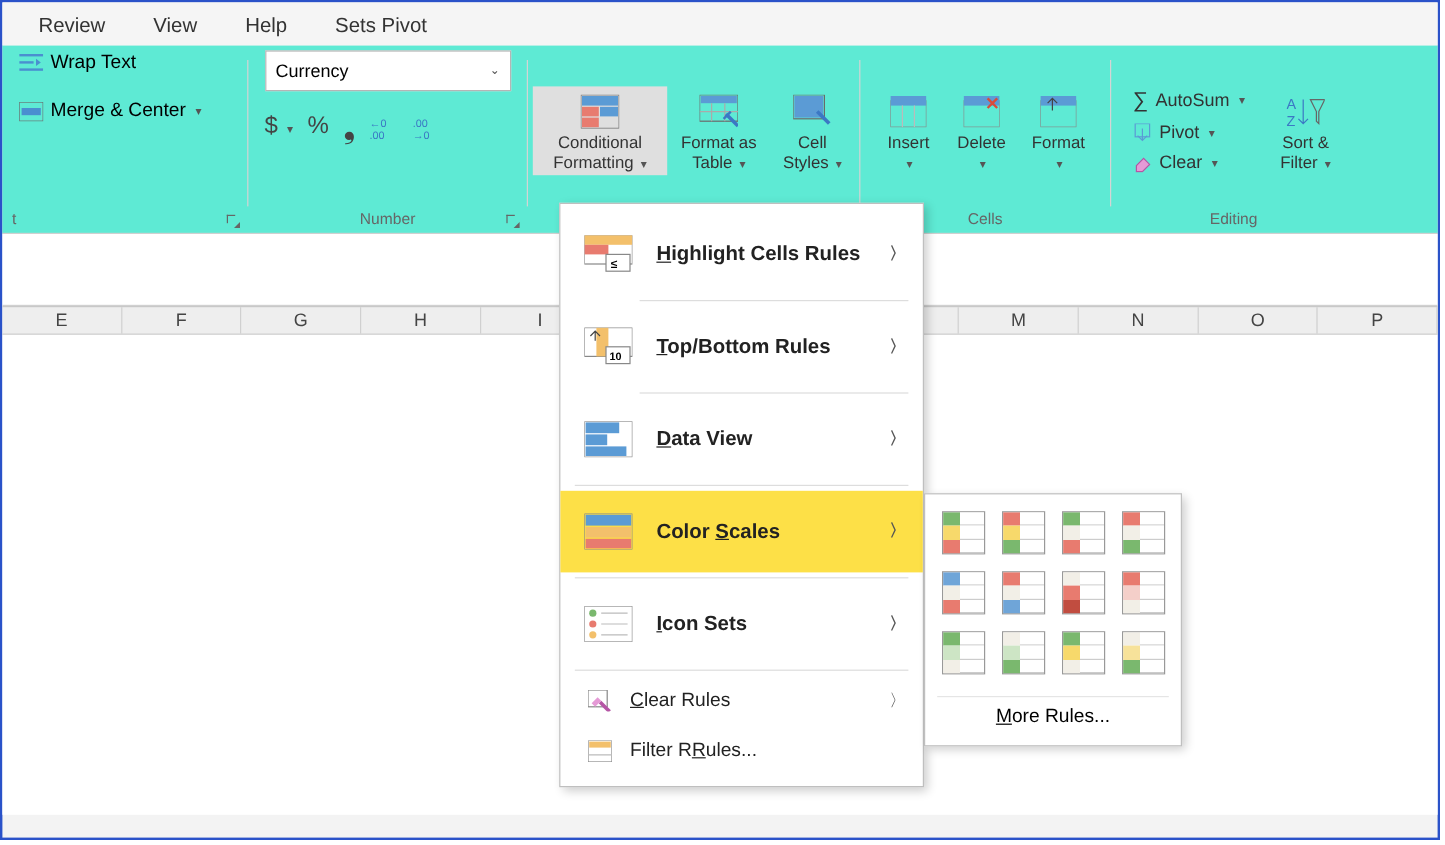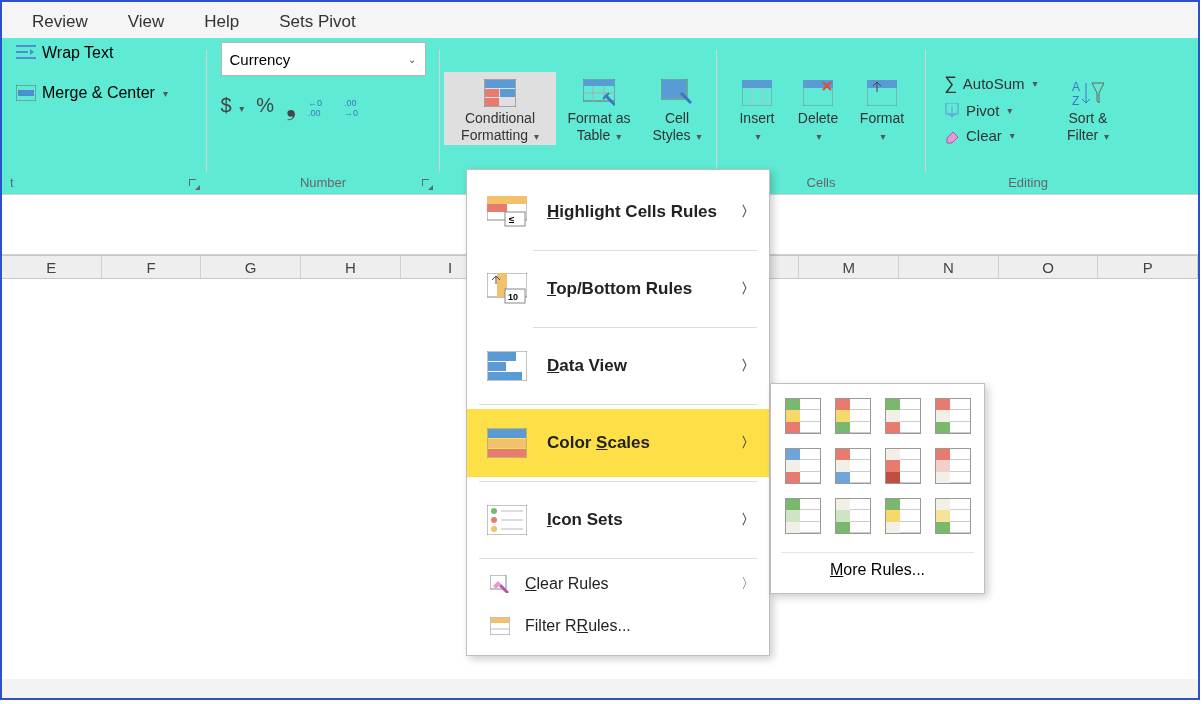--- a/index.html
+++ b/index.html
@@ -36,21 +36,21 @@
   .menu-item.big { font-weight:600; }
   .menu-item.big .mlabel { text-decoration: none; }
   .menu-item.big .u { text-decoration: underline; }
   .menu-item .arrow { position:absolute; right:14px; font-size:14px; color:#555;}
   .menu-item.hover { background:#fde047; }
   .menu-item .micon { width:44px; height:36px; display:flex; align-items:center; justify-content:center;}
   .menu-sep { height:1px; background:#ddd; margin: 4px 12px 4px 66px;}
   .menu-small { padding: 10px 18px 10px 22px; font-size:16px; gap:14px;}
   .menu-small .micon { width:22px; height:22px;}
   
-  .submenu { position:absolute; left:768px; top:381px; width:215px; background:#fff; border:1px solid #bfbfbf; box-shadow: 3px 3px 8px rgba(0,0,0,0.2); padding: 8px 10px;}
+  .submenu { position:absolute; left:768px; top:409px; width:215px; background:#fff; border:1px solid #bfbfbf; box-shadow: 3px 3px 8px rgba(0,0,0,0.2); padding: 8px 10px;}
   .sub-grid { display:grid; grid-template-columns: repeat(4, 1fr); gap: 14px 14px; padding: 6px 4px 14px;}
   .cs-thumb { width:36px; height:36px; border:1px solid #999; cursor:pointer; display:flex; flex-direction:column;}
   .cs-thumb .r { flex:1; display:flex;}
   .cs-thumb .r > div { flex:1;}
   .cs-thumb .r > div:first-child { flex: 0 0 40%; }
   .sub-more { text-align:center; padding: 8px 0 6px; font-size:16px; cursor:pointer; border-top:1px solid #e5e5e5; margin-top:4px;}
   .sub-more .u { text-decoration: underline;}
   
   svg { display:block; }
 </style>

